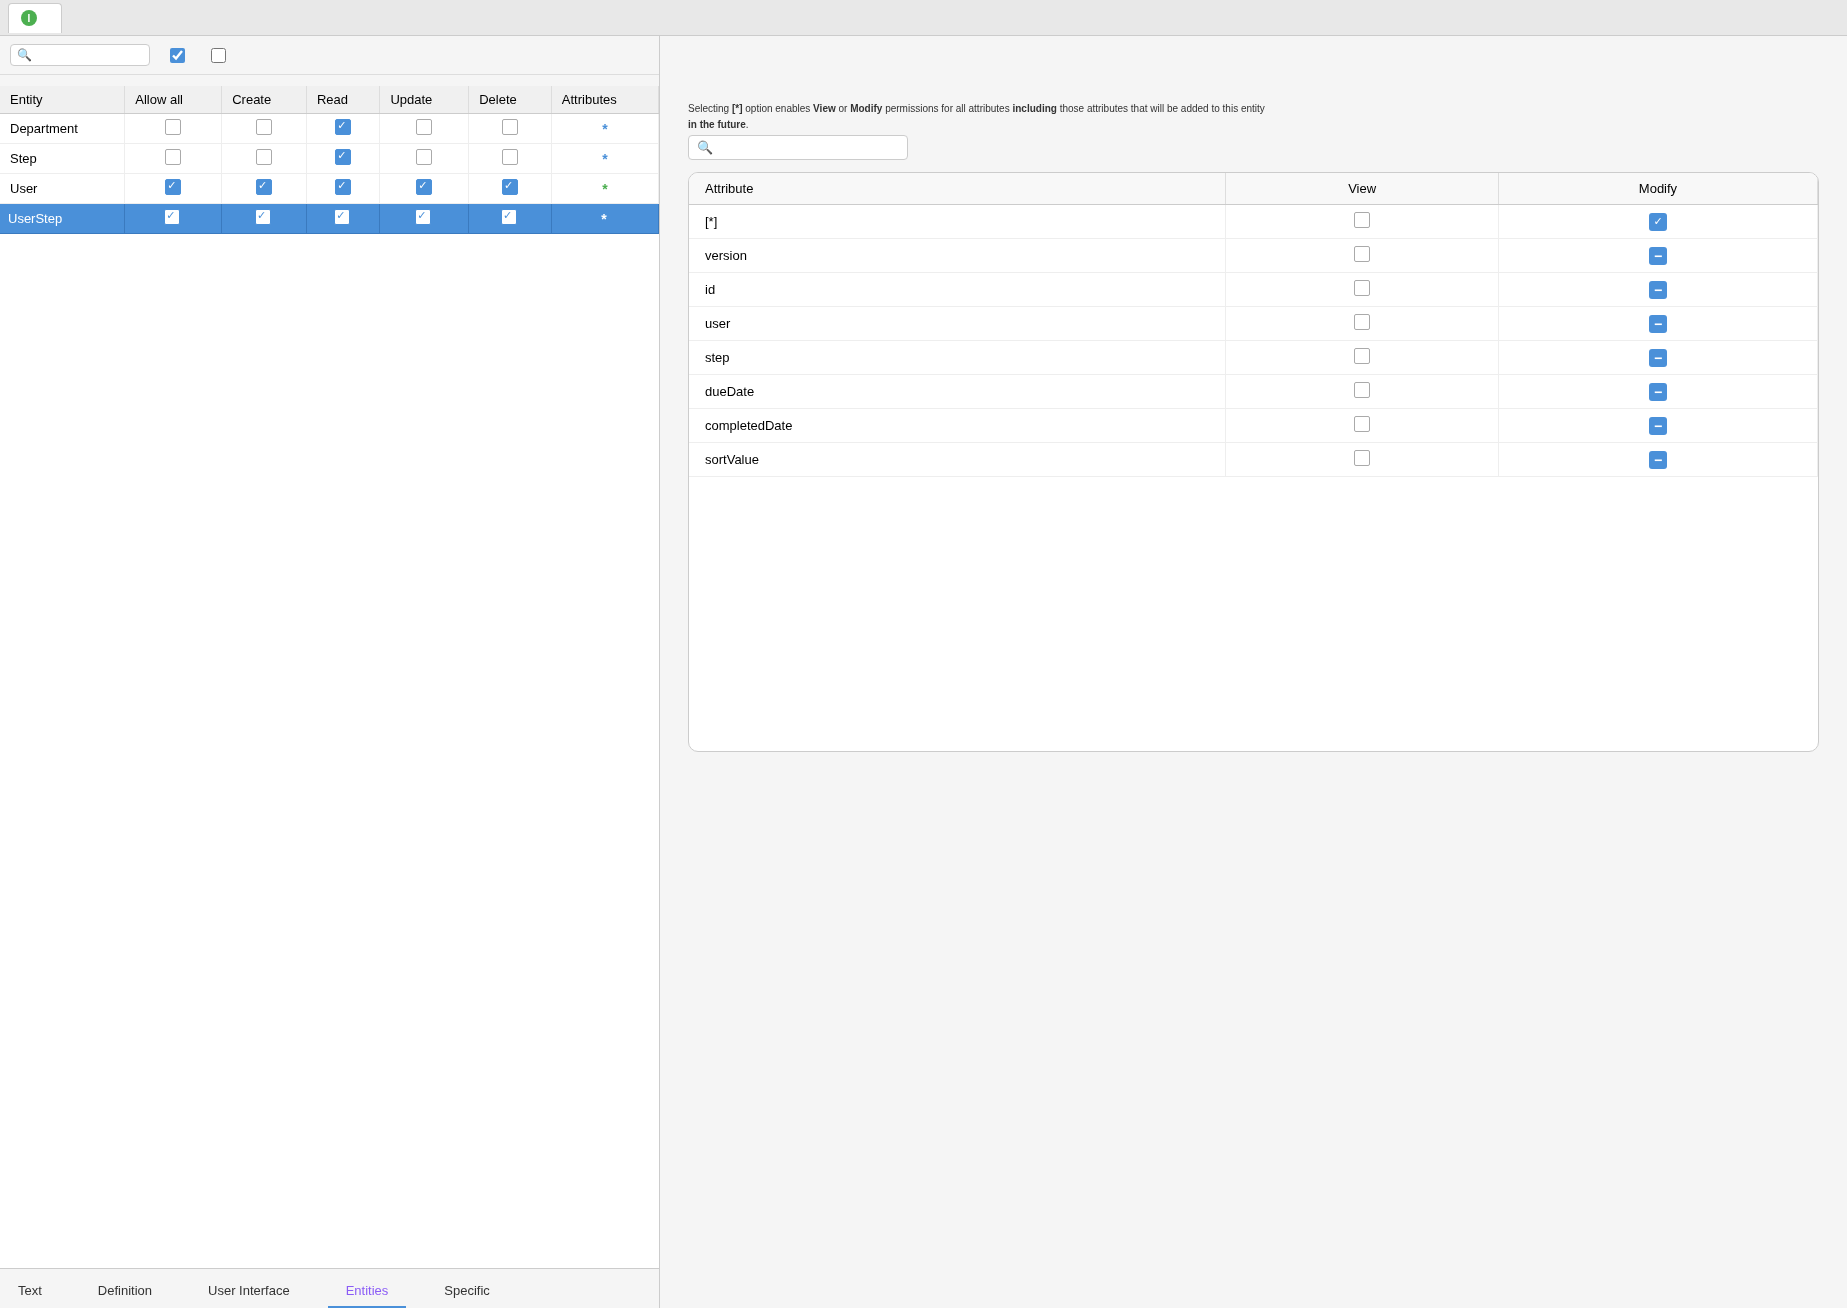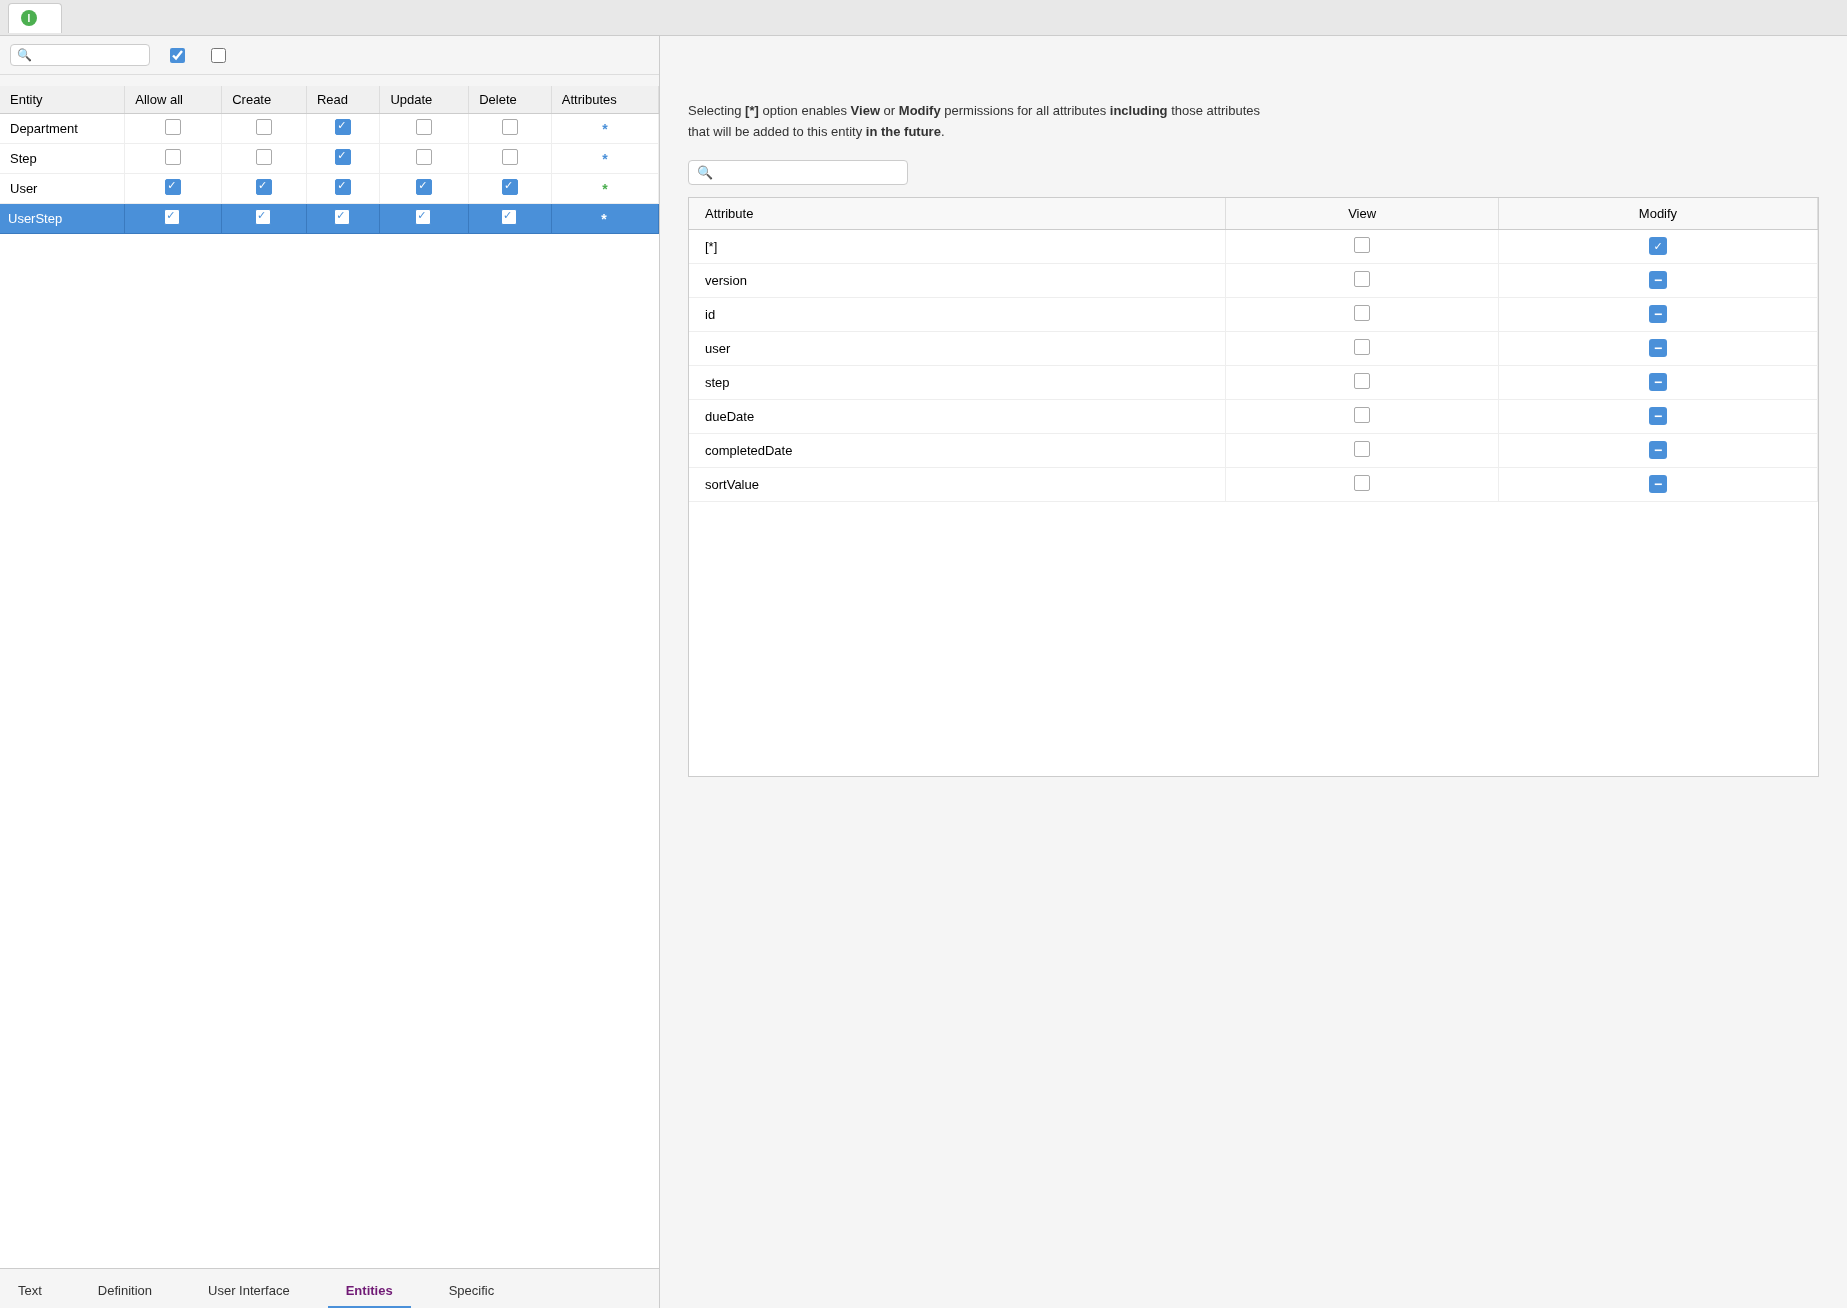--- a/index.html
+++ b/index.html
@@ -222,22 +222,22 @@
     }
     .bottom-tab {
       padding: 8px 18px;
       font-size: 13px;
       cursor: pointer;
       color: #333;
       border-bottom: 2px solid transparent;
     }
     .bottom-tab.active {
       border-bottom: 2px solid #4a90d9;
-      color: #701a75;
-      font-weight: 700;
+      color: #8b5cf6;
+      font-weight: 400;
     }
 
     
     .right-panel {
       flex: 1;
       padding: 24px 28px;
       background: #f5f5f5;
       display: flex;
       flex-direction: column;
     }
@@ -255,24 +255,24 @@
       margin-bottom: 14px;
     }
     .entity-label span {
       font-weight: normal;
     }
     .entity-name {
       font-weight: 500;
     }
 
     .desc-text {
-      font-size: 13px;
+      font-size: 10px;
       color: #333;
       line-height: 1.6;
-      margin-bottom: 17px;
+      margin-bottom: 2px;
       max-width: 580px;
     }
     .desc-text strong {
       font-weight: 700;
     }
 
     .attr-search-box {
       display: flex;
       align-items: center;
       gap: 4px;
@@ -280,21 +280,21 @@
       border-radius: 4px;
       padding: 4px 8px;
       background: white;
       width: 220px;
       margin-bottom: 12px;
     }
 
     
     .attr-table-wrapper {
       border: 1px solid #ccc;
-      border-radius: 0;
+      border-radius: 10px;
       background: white;
       overflow-y: auto;
       flex: 1;
       max-height: 580px;
     }
     .attr-table {
       width: 100%;
       border-collapse: collapse;
     }
     .attr-table th {

